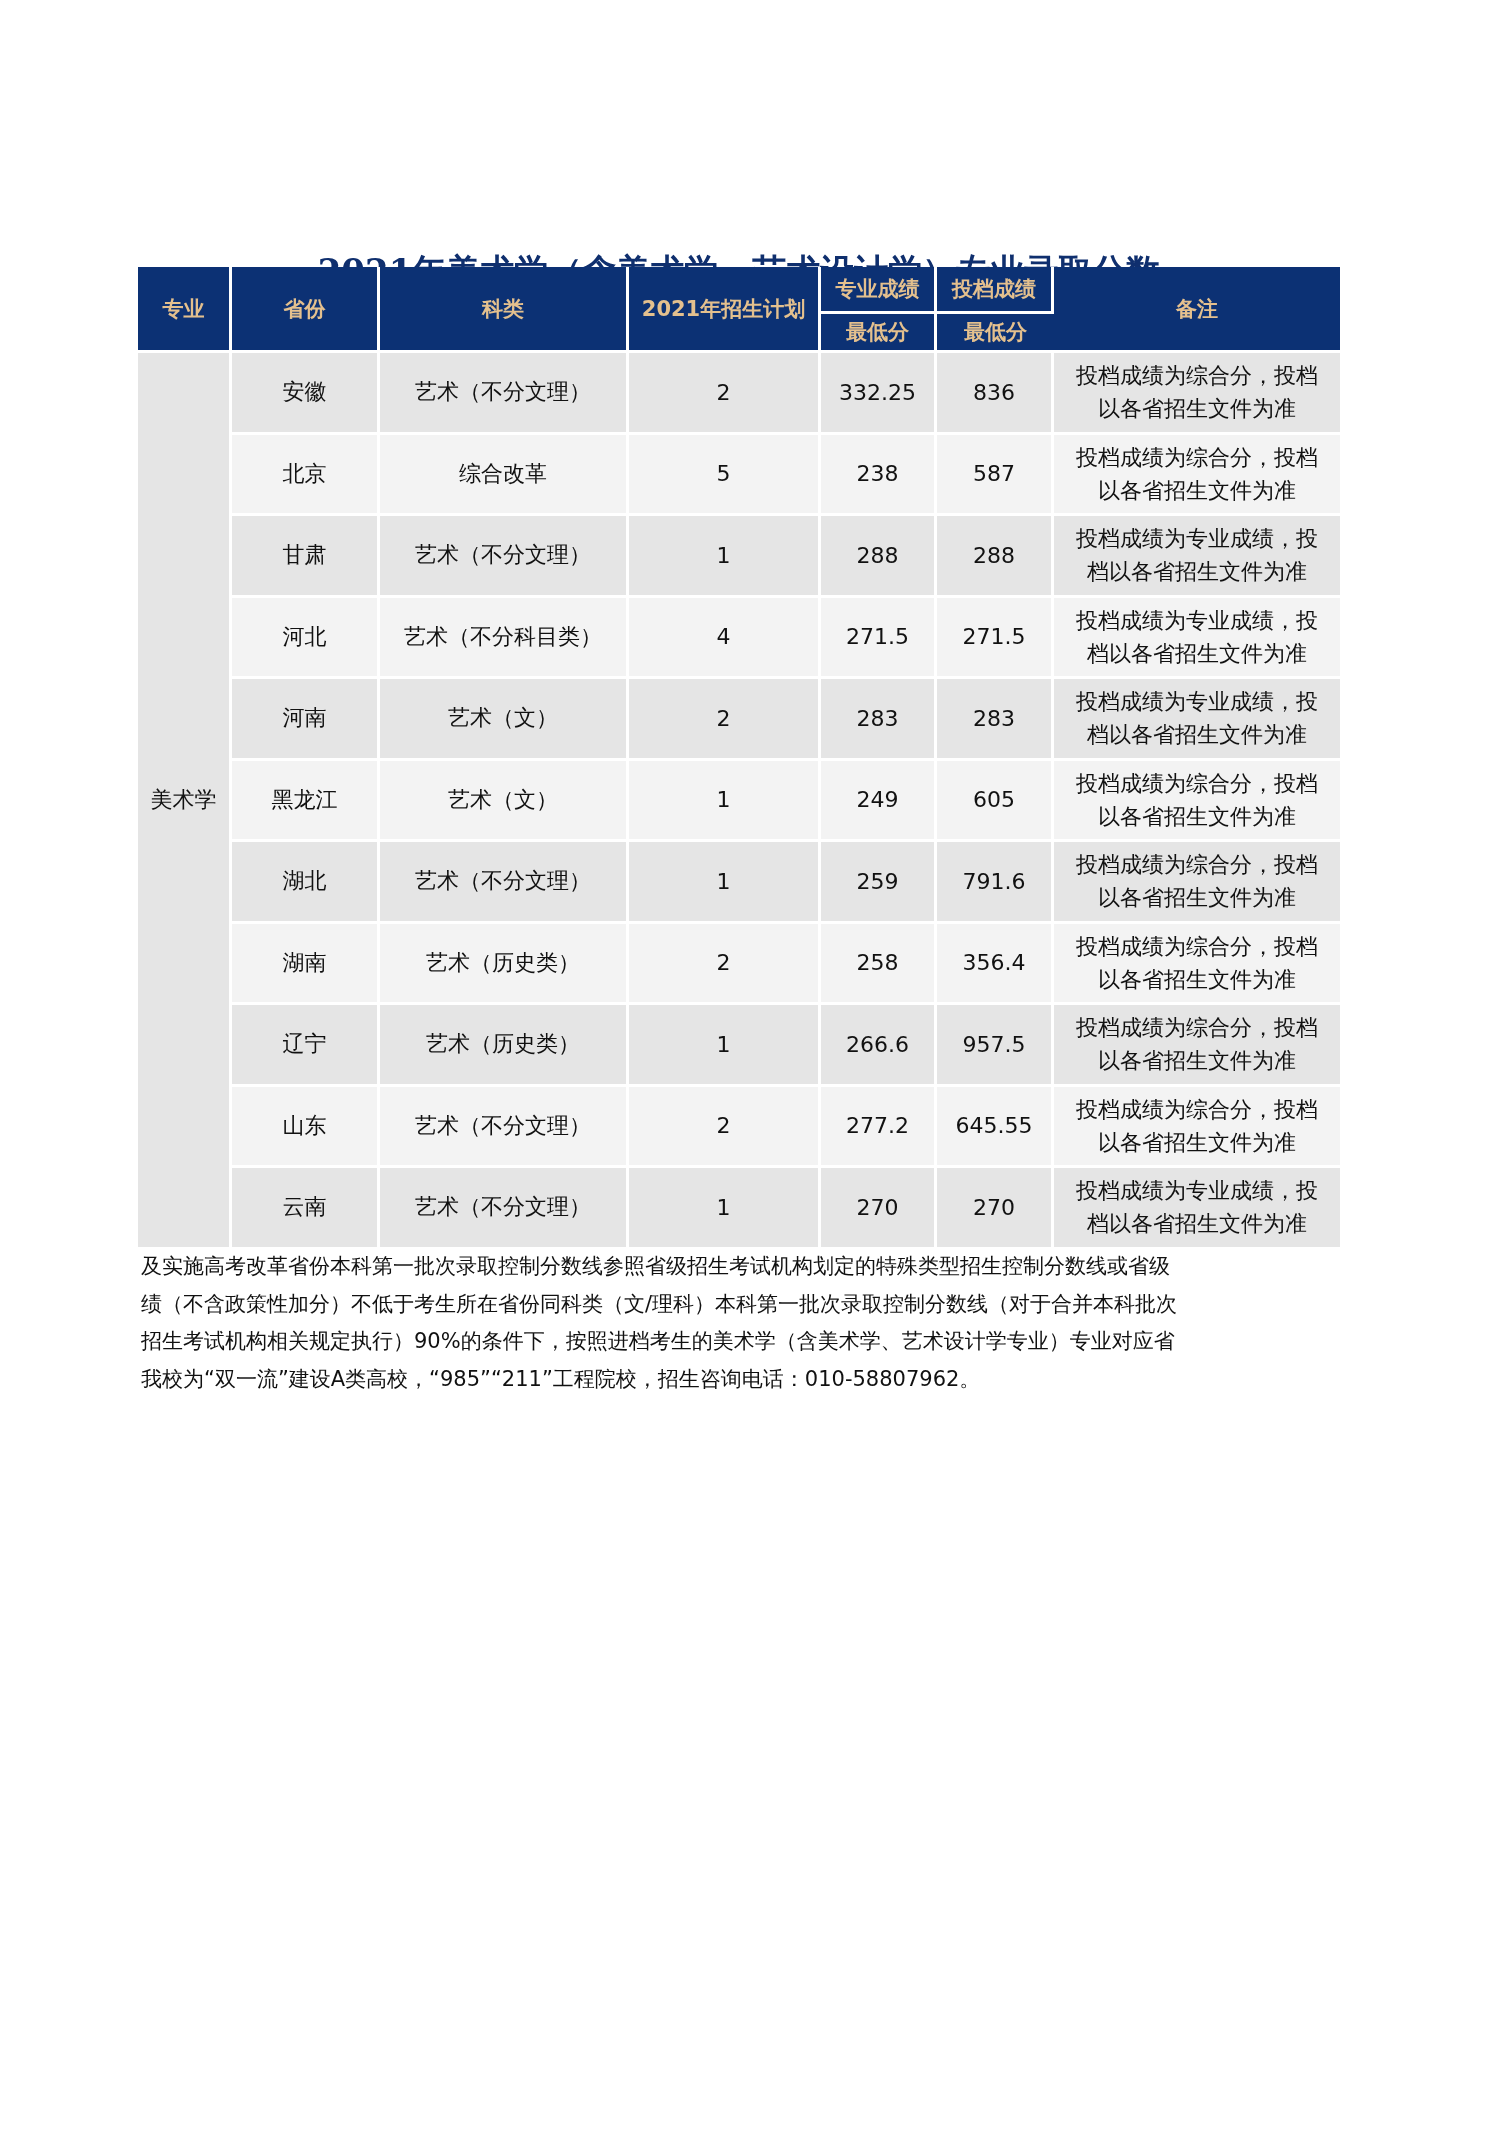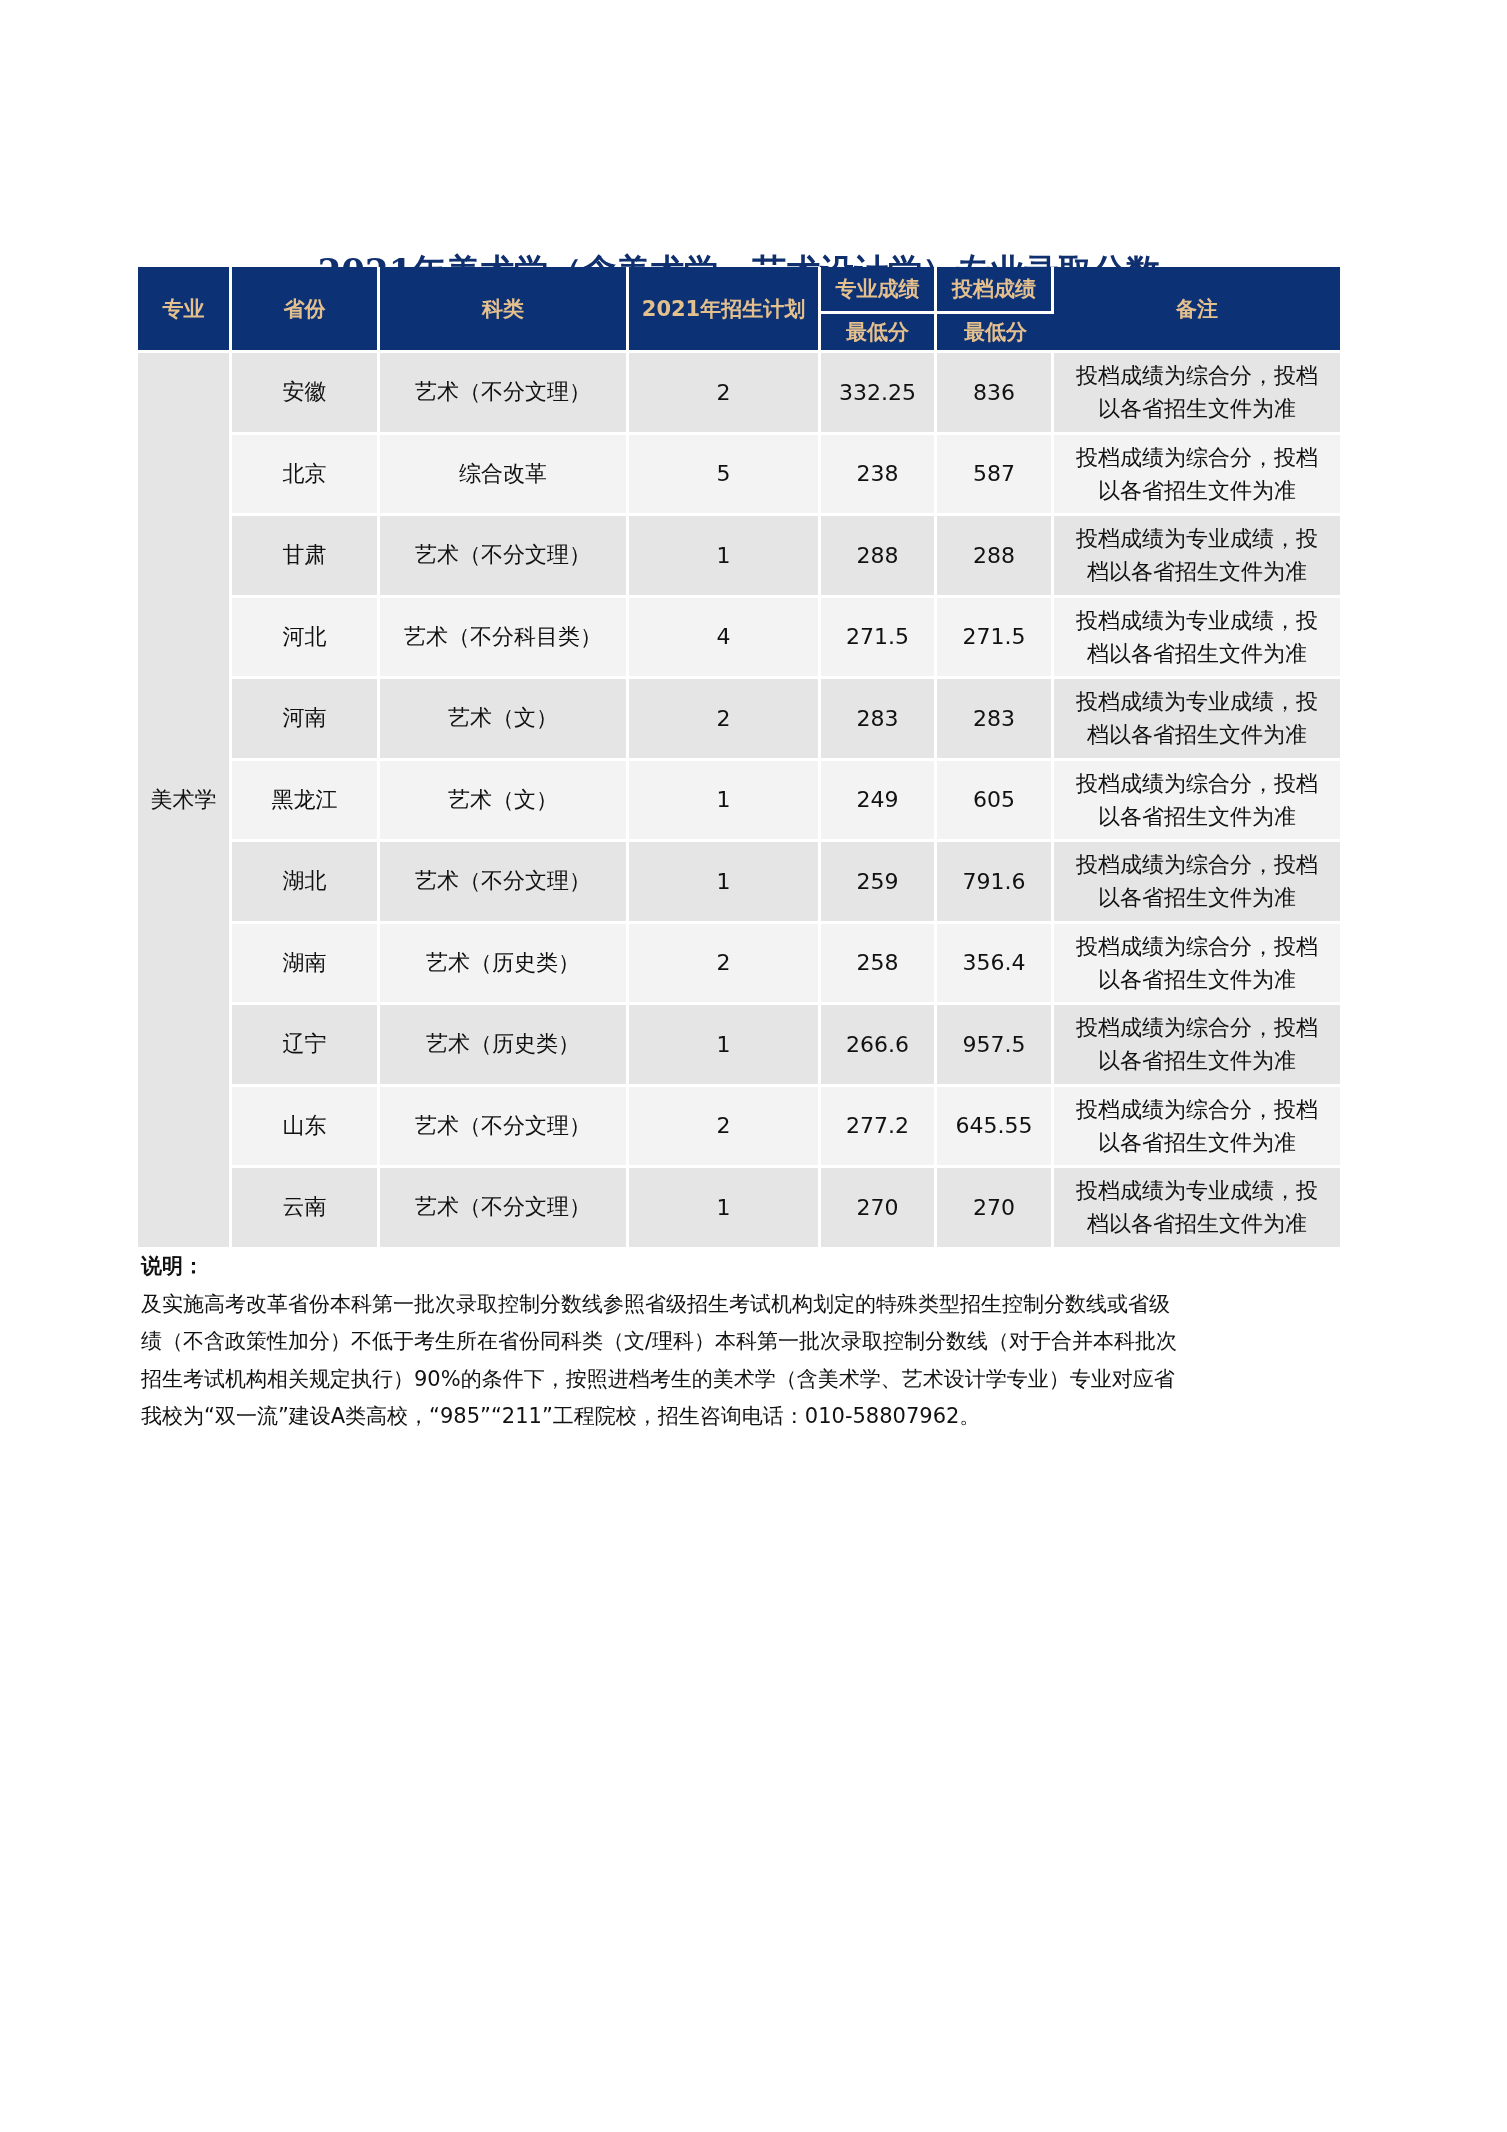--- a/index.html
+++ b/index.html
@@ -176,18 +176,17 @@
         <td>270</td>
         <td class="note">
           <div>投档成绩为专业成绩，投</div>
           <div>档以各省招生文件为准</div>
         </td>
       </tr>
     </tbody>
 </table>
 
 <div class="notes">
-  <p class="label">说明：</p>
   <p>及实施高考改革省份本科第一批次录取控制分数线参照省级招生考试机构划定的特殊类型招生控制分数线或省级</p>
   <p>绩（不含政策性加分）不低于考生所在省份同科类（文/理科）本科第一批次录取控制分数线（对于合并本科批次</p>
   <p>招生考试机构相关规定执行）90%的条件下，按照进档考生的美术学（含美术学、艺术设计学专业）专业对应省</p>
   <p>我校为“双一流”建设A类高校，“985”“211”工程院校，招生咨询电话：010-58807962。</p>
 </div>
 
 </body></html>

